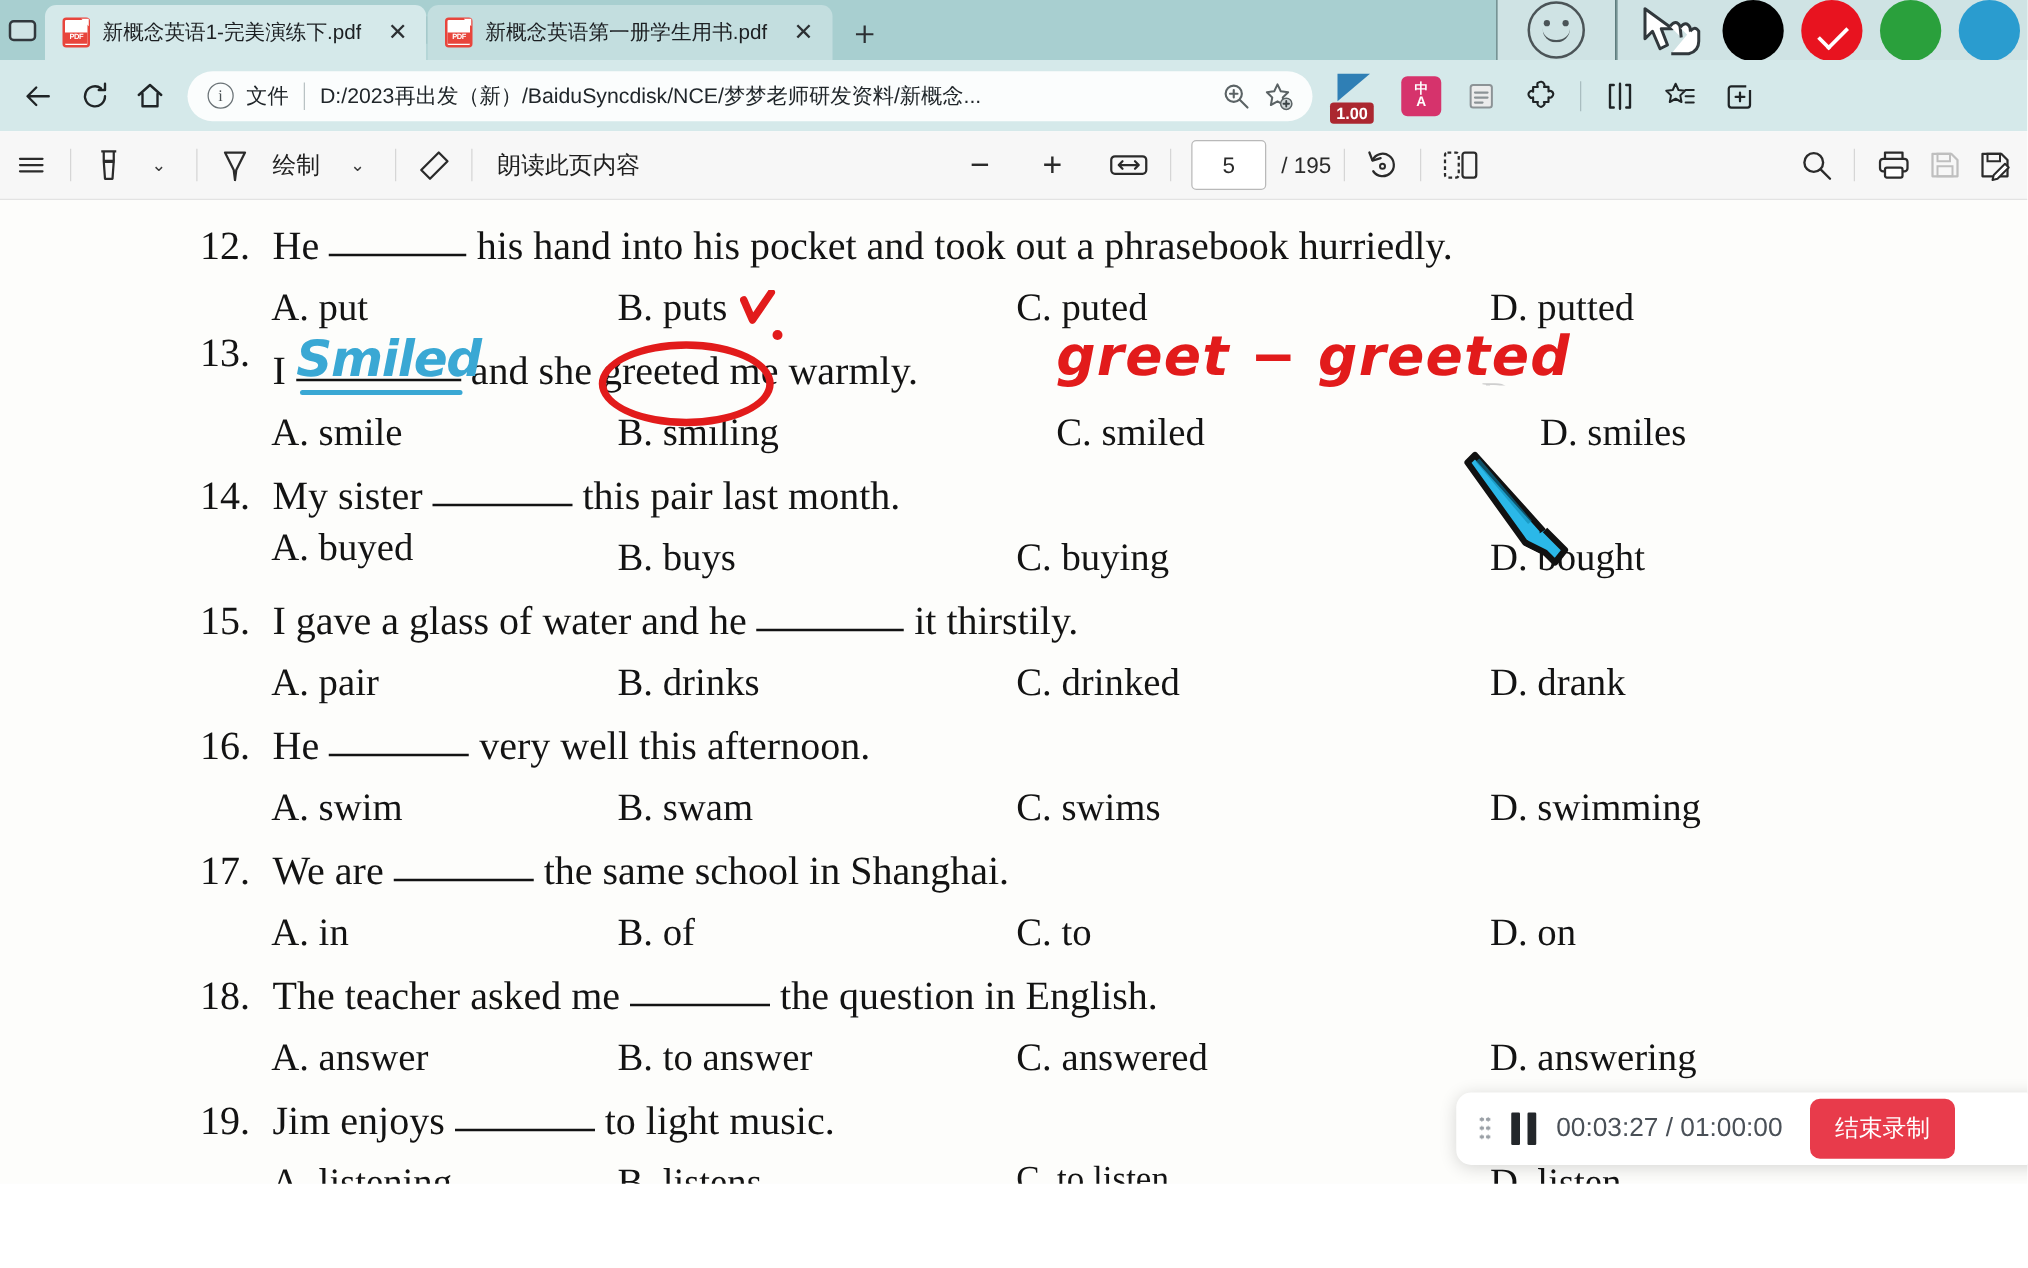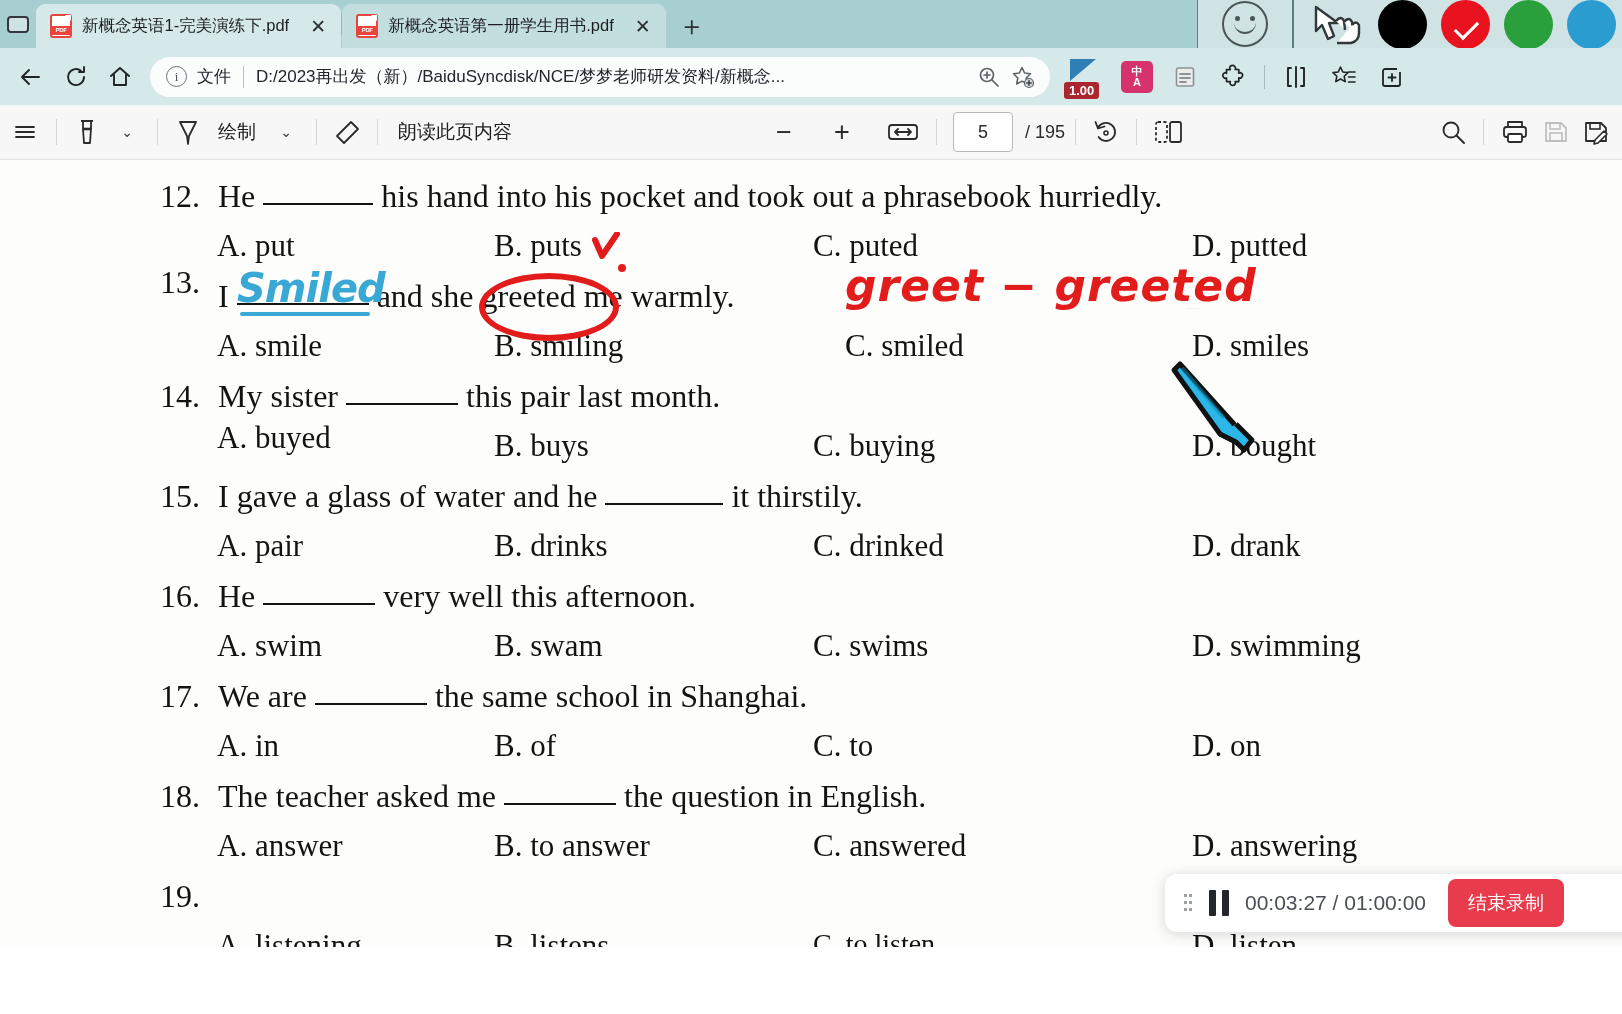--- a/index.html
+++ b/index.html
@@ -493,21 +493,21 @@
 
       <div class="qnum" style="left:160px; top:104px; font-size:32px;">13.</div>
       <div class="q" style="left:218px; top:118px; font-size:32px;">
         <span>I</span>
         <span class="blank" style="width:132px;"></span>
         <span>and she greeted me warmly.</span>
       </div>
       <div class="opt" style="left:217px; top:168px; font-size:31px;">A. smile</div>
       <div class="opt" style="left:494px; top:168px; font-size:31px;">B. smiling</div>
       <div class="opt" style="left:828px; top:168px; font-size:31px;margin-left:17px;">C. smiled</div>
-      <div class="opt" style="left:1192px; top:168px; font-size:31px;">D. smiles</div>
+      <div class="opt" style="left:1232px; top:168px; font-size:31px;">D. smiles</div>
 
       <div class="qnum" style="left:160px; top:218px; font-size:32px;">14.</div>
       <div class="q" style="left:218px; top:218px; font-size:32px;">
         <span>My sister</span>
         <span class="blank" style="width:112px;"></span>
         <span>this pair last month.</span>
       </div>
       <div class="opt" style="left:217px; top:260px; font-size:31px;">A. buyed</div>
       <div class="opt" style="left:494px; top:268px; font-size:31px;">B. buys</div>
       <div class="opt" style="left:813px; top:268px; font-size:31px;">C. buying</div>
@@ -551,20 +551,25 @@
         <span>The teacher asked me</span>
         <span class="blank" style="width:112px;"></span>
         <span>the question in English.</span>
       </div>
       <div class="opt" style="left:217px; top:668px; font-size:31px;">A. answer</div>
       <div class="opt" style="left:494px; top:668px; font-size:31px;">B. to answer</div>
       <div class="opt" style="left:813px; top:668px; font-size:31px;">C. answered</div>
       <div class="opt" style="left:1192px; top:668px; font-size:31px;">D. answering</div>
 
       <div class="qnum" style="left:160px; top:718px; font-size:32px;">19.</div>
+      <div class="q" style="left:218px; top:718px; font-size:32px;">
+        <span>Jim enjoys</span>
+        <span class="blank" style="width:112px;"></span>
+        <span>to light music.</span>
+      </div>
       <div class="opt" style="left:217px; top:768px; font-size:31px;">A. listening</div>
       <div class="opt" style="left:494px; top:768px; font-size:31px;">B. listens</div>
       <div class="opt" style="left:813px; top:768px; font-size:28px;">C. to listen</div>
       <div class="opt" style="left:1192px; top:768px; font-size:31px;">D. listen</div>
 
       <div class="hw hw-blue" style="left:237px; top:105px; font-size:40px; letter-spacing:-1px;">Smiled</div>
       <div class="blue-underline" style="left:240px; top:152px; width:130px;"></div>
 
       <div class="red-ellipse" style="left:479px; top:113px; width:140px; height:68px;"></div>
 

